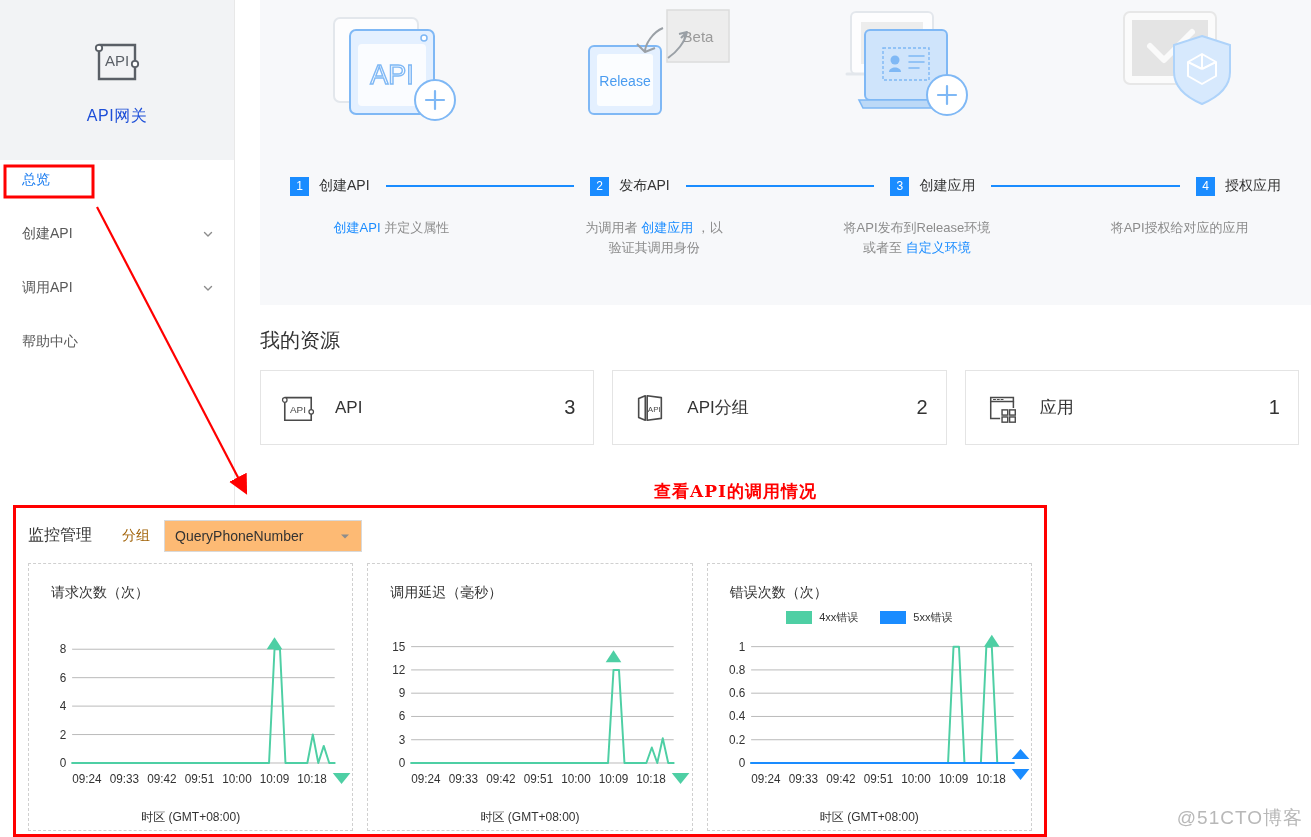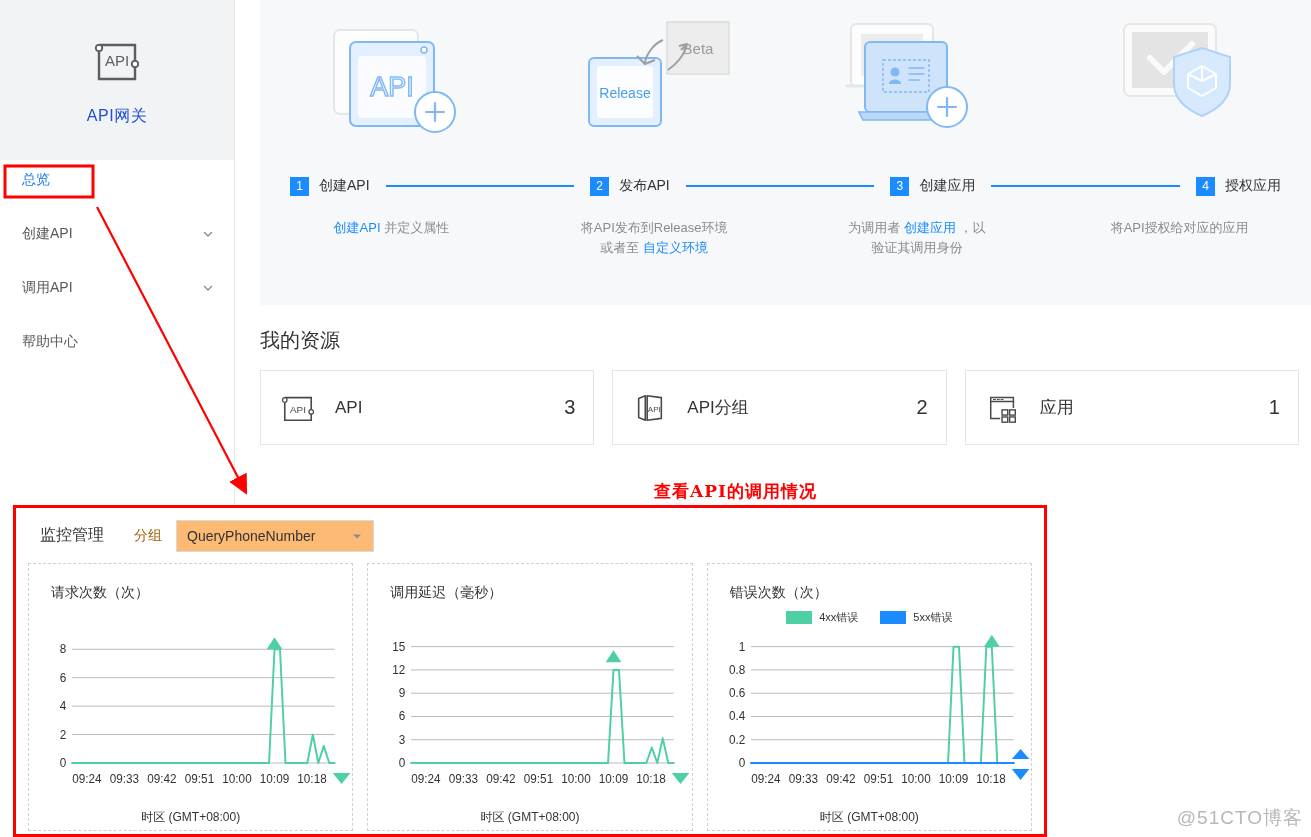--- a/index.html
+++ b/index.html
@@ -29,21 +29,21 @@
   .nav-spacer{height:14px;}
   
   #main{
     position:absolute; left:235px; top:0; right:0; bottom:0;
     background:#ffffff; overflow:hidden;
   }
   .workflow{
     margin:0 0 0 25px; background:#f7f8fa; height:305px; position:relative;
   }
   .wf-illus{ display:flex; height:168px; }
-  .wf-cell{ flex:1; display:flex; align-items:center; justify-content:center; padding-bottom:4px;text-decoration:underline;}
+  .wf-cell{ flex:1; display:flex; align-items:flex-start; justify-content:center; padding-bottom:4px;text-decoration:underline;}
   .wf-steps{ display:flex; align-items:center; padding:0 30px; height:36px;}
   .step-grp{ display:flex; align-items:center; white-space:nowrap;}
   .step-num{
     width:19px;height:19px;background:#1a8cff;color:#fff;font-size:12px;
     display:flex;align-items:center;justify-content:center; font-family:"Liberation Sans",sans-serif;
   }
   .step-label{ margin-left:10px; font-size:14px; color:#333; }
   .step-line{ flex:1; height:2px; background:#1a8cff; margin:0 16px; min-width:30px;}
   .wf-descs{ display:flex; margin-top:14px; }
   .wf-desc{ flex:1; text-align:center; font-size:13px; color:#8c8c8c; line-height:20px;}
@@ -58,21 +58,21 @@
   .res-ico{ width:38px; height:34px; flex:0 0 38px; }
   .res-name{ margin-left:18px; font-size:17px; color:#333; flex:1; }
   .res-count{ font-size:20px; color:#333; }
 
   
   #monitor{
     position:absolute; left:13px; top:505px; width:1034px; height:332px;
     border:3px solid #ff0000; background:#fff;
   }
   .mon-head{ display:flex; align-items:center; height:55px; padding-left:12px;}
-  .mon-title{ font-size:16px; color:#333;margin-left:12px; }
+  .mon-title{ font-size:16px; color:#333; }
   .mon-grp-label{ margin-left:30px; font-size:14px; color:#a16207;}
   .mon-select{
     margin-left:14px; width:198px; height:32px; border:1px solid #d9d9d9; background:#fdba74;
     display:flex; align-items:center; padding:0 10px; font-size:14px; color:#333; cursor:pointer;
   }
   .mon-select .caret{ margin-left:auto; }
   .charts{ display:flex; gap:14px; padding:0 12px; }
   .chart-card{
     flex:1; border:1px dashed #d0d0d0; background:#fff; height:268px; position:relative;
     padding:14px 10px 0 10px;
@@ -205,22 +205,22 @@
       </div>
       <div class="step-line"></div>
       <div class="step-grp">
         <span class="step-num">4</span>
         <span class="step-label">授权应用</span>
       </div>
     </div>
 
     <div class="wf-descs">
       <div class="wf-desc"><span class="lk">创建API</span><span> 并定义属性</span></div>
+      <div class="wf-desc"><span>为调用者 </span><span class="lk">创建应用</span><span> ，以</span><br><span>验证其调用身份</span></div>
       <div class="wf-desc"><span>将API发布到Release环境</span><br><span>或者至 </span><span class="lk">自定义环境</span></div>
-      <div class="wf-desc"><span>为调用者 </span><span class="lk">创建应用</span><span> ，以</span><br><span>验证其调用身份</span></div>
       <div class="wf-desc"><span>将API授权给对应的应用</span></div>
     </div>
   </div>
 
   <div class="res-title">我的资源</div>
   <div class="res-row">
 
     <div class="res-card">
       <svg class="res-ico" viewBox="0 0 40 36">
         <path d="M6 7 V31 H34 V7 H6" fill="none" stroke="#4a4a4a" stroke-width="1.7" stroke-linecap="round"></path>

